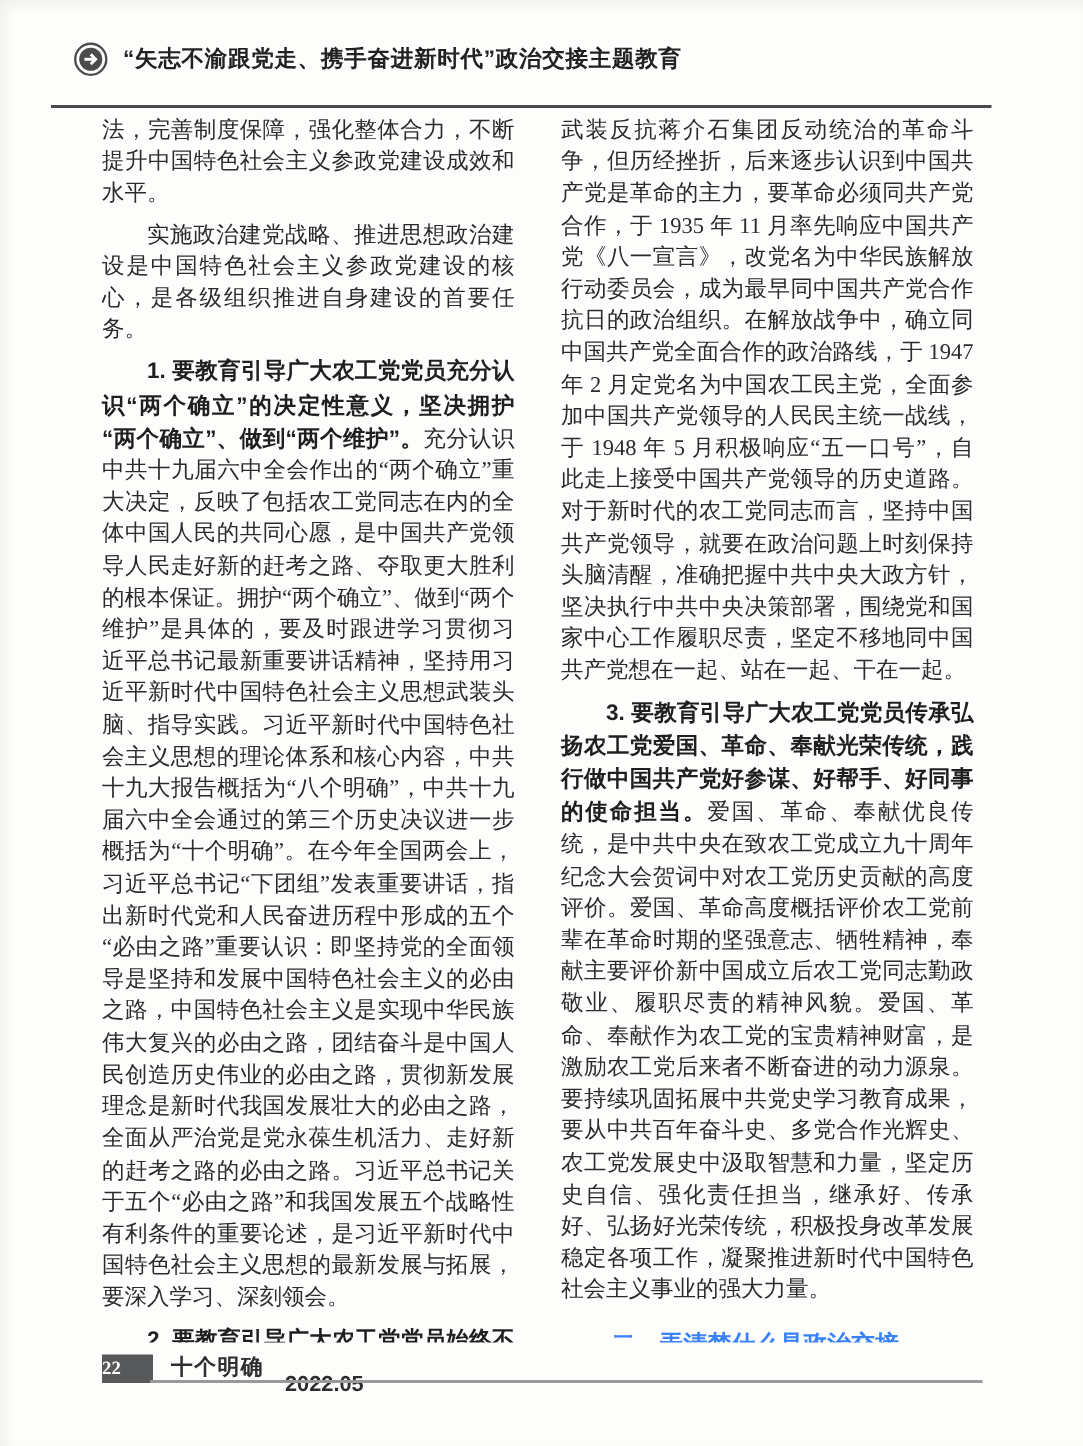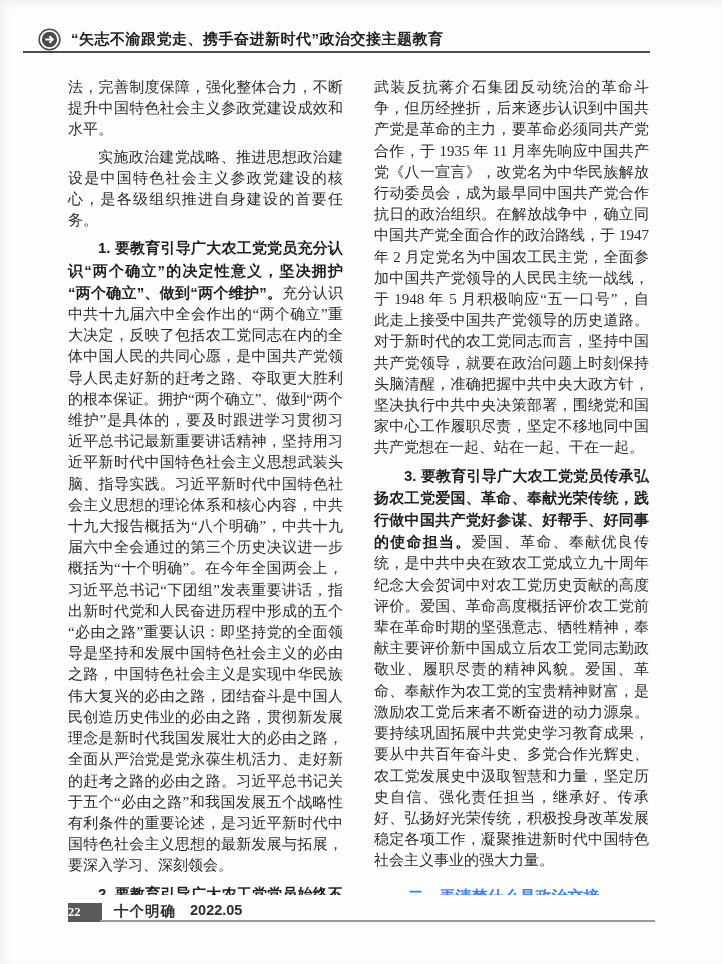--- a/index.html
+++ b/index.html
@@ -20,24 +20,24 @@
     position: relative;
     width: 722px; height: 964px;
     background: var(--paper);
     box-shadow: inset 4px 4px 8px rgba(0,0,0,0.05);
     overflow: hidden;
     color: var(--text);
   }
   
   .hdr {
     position: absolute;
-    left: 23px; top: 28px; width: 627px;
+    left: 34px; top: 28px; width: 627px;
     display: flex; align-items: center;
     border-bottom: 2px solid var(--rule_dark);
-    padding-bottom: 0;
+    padding-bottom: 19px;
   }
   .hdr .icon-wrap { margin-left: 15px; width: 23px; height: 23px; flex: 0 0 auto; }
   .hdr .title {
     margin: 0 0 0 10px;
     font-family: "Liberation Sans", sans-serif;
     font-size: 15px; font-weight: 700;
     color: #222; letter-spacing: 0.5px;
     white-space: nowrap;
   }
   
@@ -83,21 +83,21 @@
     font-size: 12.5px; font-weight: 700;
     text-align: left; line-height: 19px;
   }
   .ftr .journal {
     position: absolute; left: 46px; top: 0;
     font-family: "Liberation Sans", sans-serif;
     font-size: 14.5px; font-weight: 700; color: #2e2e2e;
     letter-spacing: 1px;
   }
   .ftr .issue {
-    position: absolute; left: 122px; top: 0;
+    position: absolute; left: 122px; top: 13px;
     font-family: "Liberation Sans", sans-serif;
     font-size: 14.5px; font-weight: 700; color: #2e2e2e;
   }
 </style>
 </head>
 <body>
 
 <div class="page">
 
   <header class="hdr">

